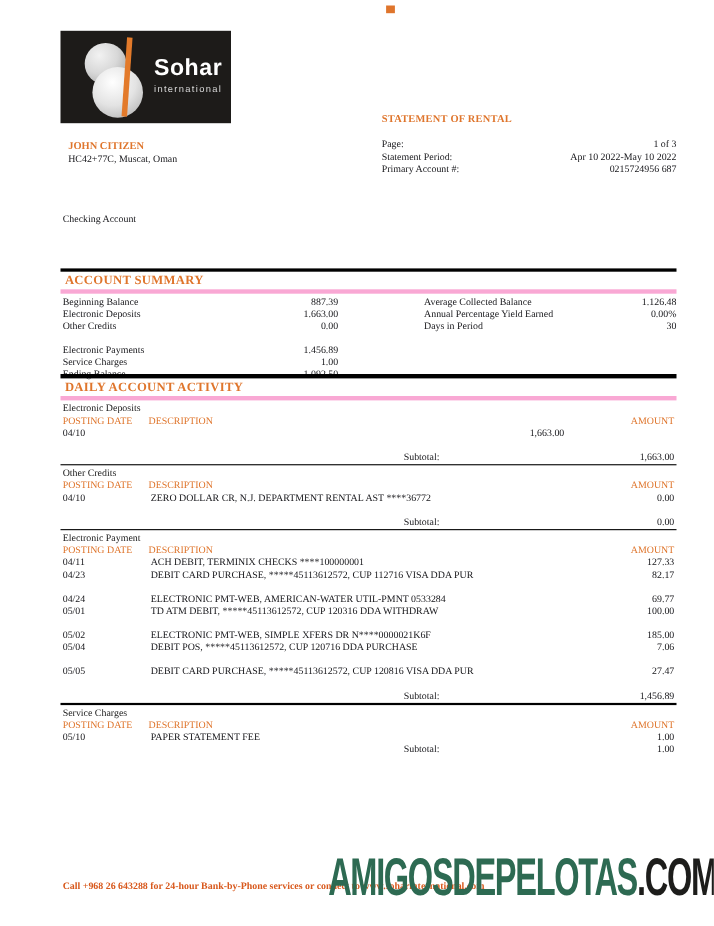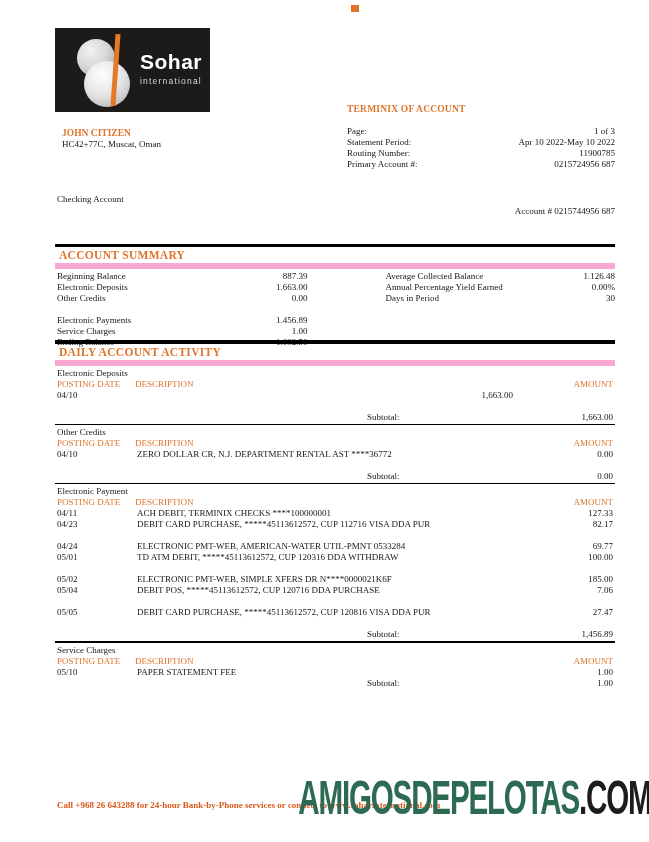--- a/index.html
+++ b/index.html
@@ -26,21 +26,21 @@
   .stmt-block{position:absolute;left:347px;top:104px;width:268px;}
   .stmt-title{color:#df752c;font-weight:bold;font-size:9.5px;letter-spacing:.2px;}
   .stmt-meta{margin-top:11px;}
   .meta-row{display:flex;justify-content:space-between;line-height:11px;}
   .customer{position:absolute;left:62px;top:128px;}
   .cust-name{color:#df752c;font-weight:bold;font-size:9.5px;}
   .acct-type{position:absolute;left:57px;top:194px;}
   .acct-line{position:absolute;left:347px;top:206px;width:268px;text-align:right;}
   
   .summary{position:absolute;left:55px;top:244px;width:560px;}
-  .band-title{border-top:3px solid #000;border-bottom:6px solid #f9a8d4;
+  .band-title{border-top:3px solid #000;border-bottom:4px solid #f9a8d4;
     color:#df752c;font-weight:bold;font-size:11.5px;line-height:14px;padding:1px 4px 1px 4px;letter-spacing:.3px;}
   .summary-cols{display:flex;margin-top:2px;gap:24px;}
   .sum-left{width:265px;}
   .sum-right{width:243px;margin-left:52px;}
   .sum-row{display:flex;justify-content:space-between;line-height:11px;padding-left:2px;}
   .sum-gap{height:11px;}
   
   .activity{position:absolute;left:55px;top:340px;width:560px;}
   .activity .band-title{border-top:4px solid #000;}
   .section-name{padding:2px 2px 0 2px;line-height:11px;color:#1a1a1a;}
@@ -75,48 +75,43 @@
     <div class="logo-circle-top"></div>
     <div class="logo-circle-bottom"></div>
     <div class="logo-stripe"></div>
     <div class="logo-text">
       <div class="logo-brand">Sohar</div>
       <div class="logo-sub">international</div>
     </div>
   </div>
 
   <div class="stmt-block">
-    <div class="stmt-title">TERMINIX OF ACCOUNT</div>
+    <div class="stmt-title">STATEMENT OF RENTAL</div>
     <div class="stmt-meta">
       <div class="meta-row">
         <span>Page:</span>
         <span>1 of 3</span>
       </div>
       <div class="meta-row">
         <span>Statement Period:</span>
         <span>Apr 10 2022-May 10 2022</span>
       </div>
       <div class="meta-row">
-        <span>Routing Number:</span>
-        <span>11900785</span>
-      </div>
-      <div class="meta-row">
         <span>Primary Account #:</span>
         <span>0215724956 687</span>
       </div>
     </div>
   </div>
 
   <div class="customer">
     <div class="cust-name">JOHN CITIZEN</div>
     <div>HC42+77C, Muscat, Oman</div>
   </div>
 
   <div class="acct-type">Checking Account</div>
-  <div class="acct-line">Account # 0215744956 687</div>
 
   <div class="summary">
     <div class="band-title">ACCOUNT SUMMARY</div>
     <div class="summary-cols">
       <div class="sum-left">
         <div class="sum-row">
           <span>Beginning Balance</span>
           <span>887.39</span>
         </div>
         <div class="sum-row">

